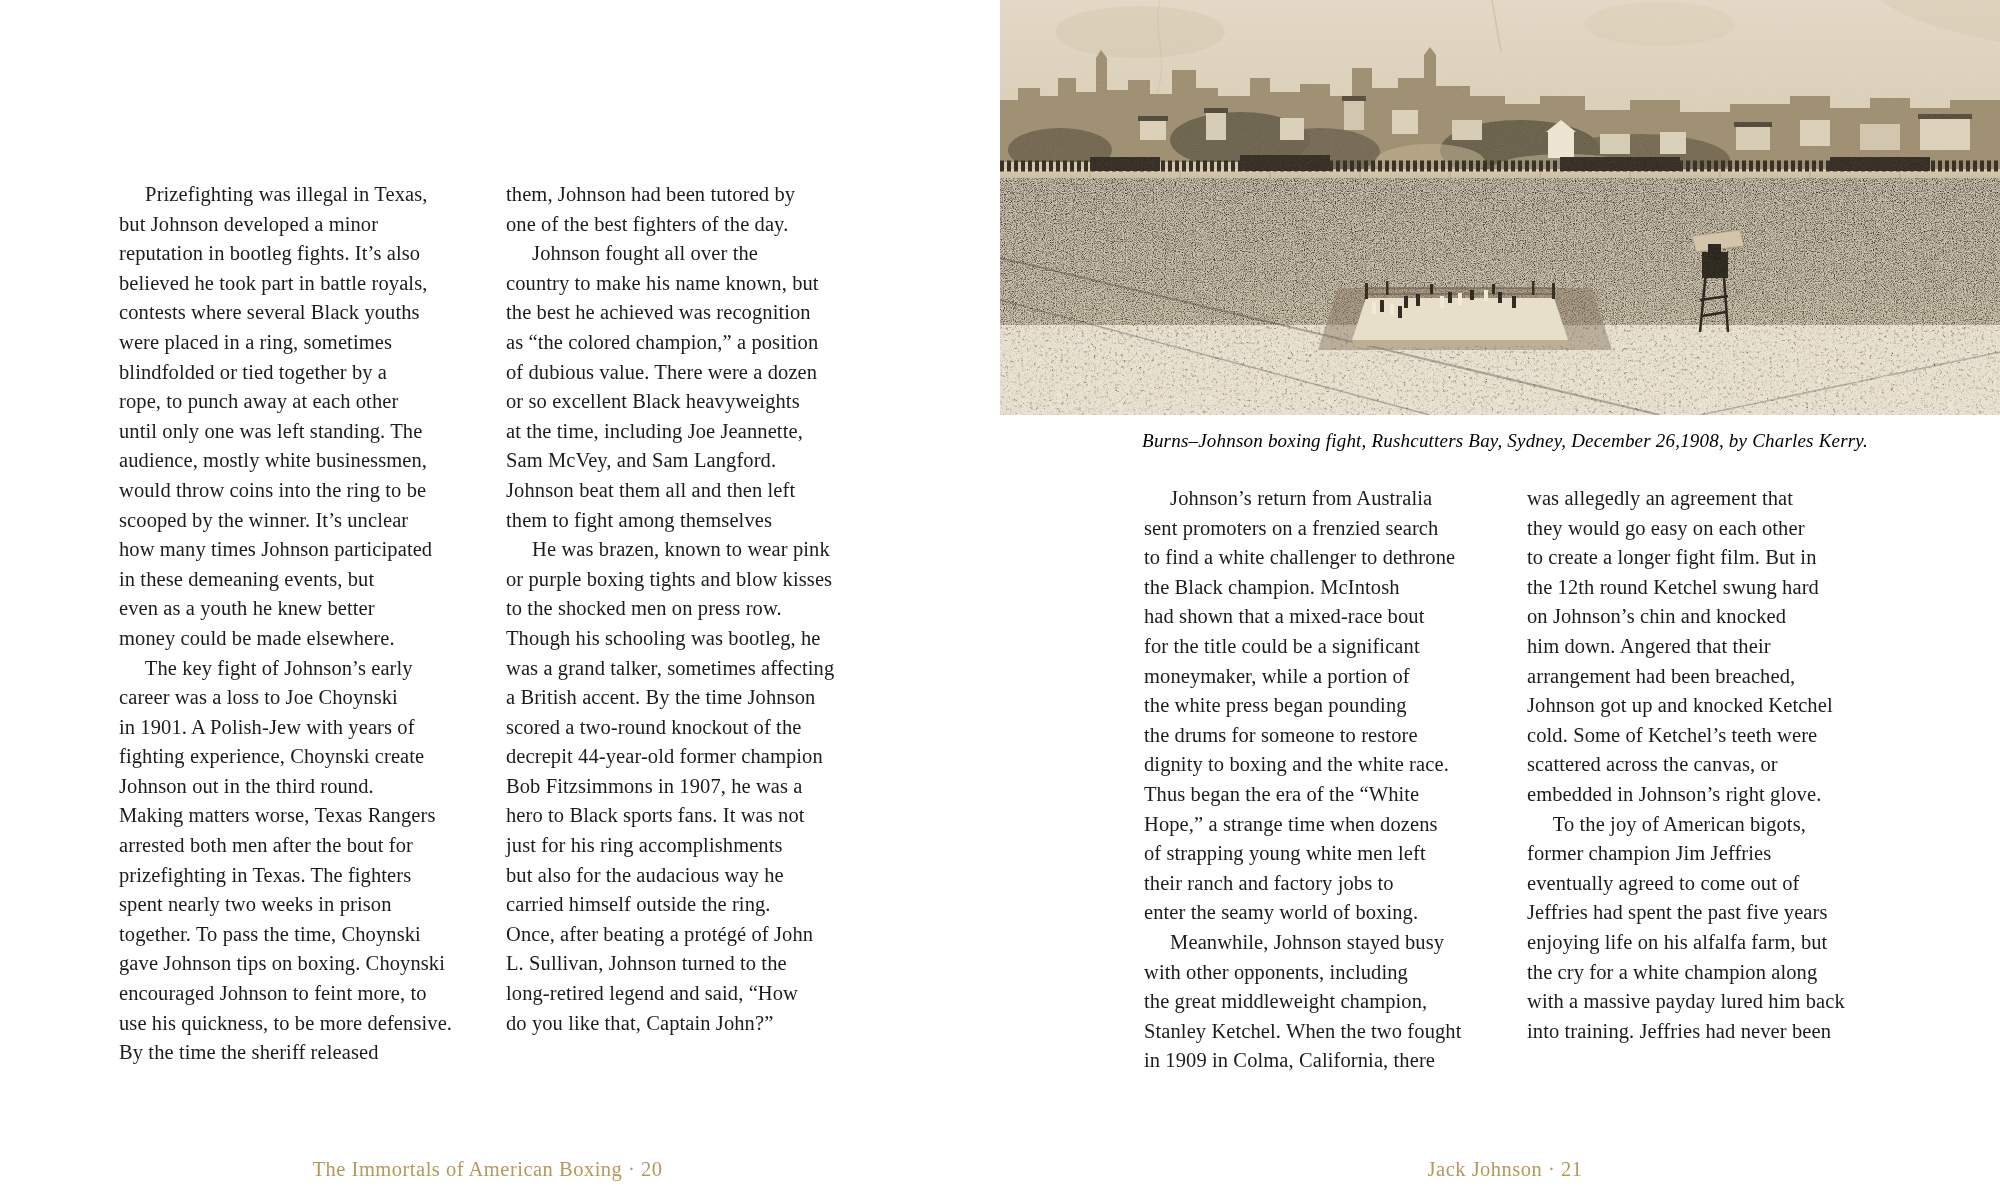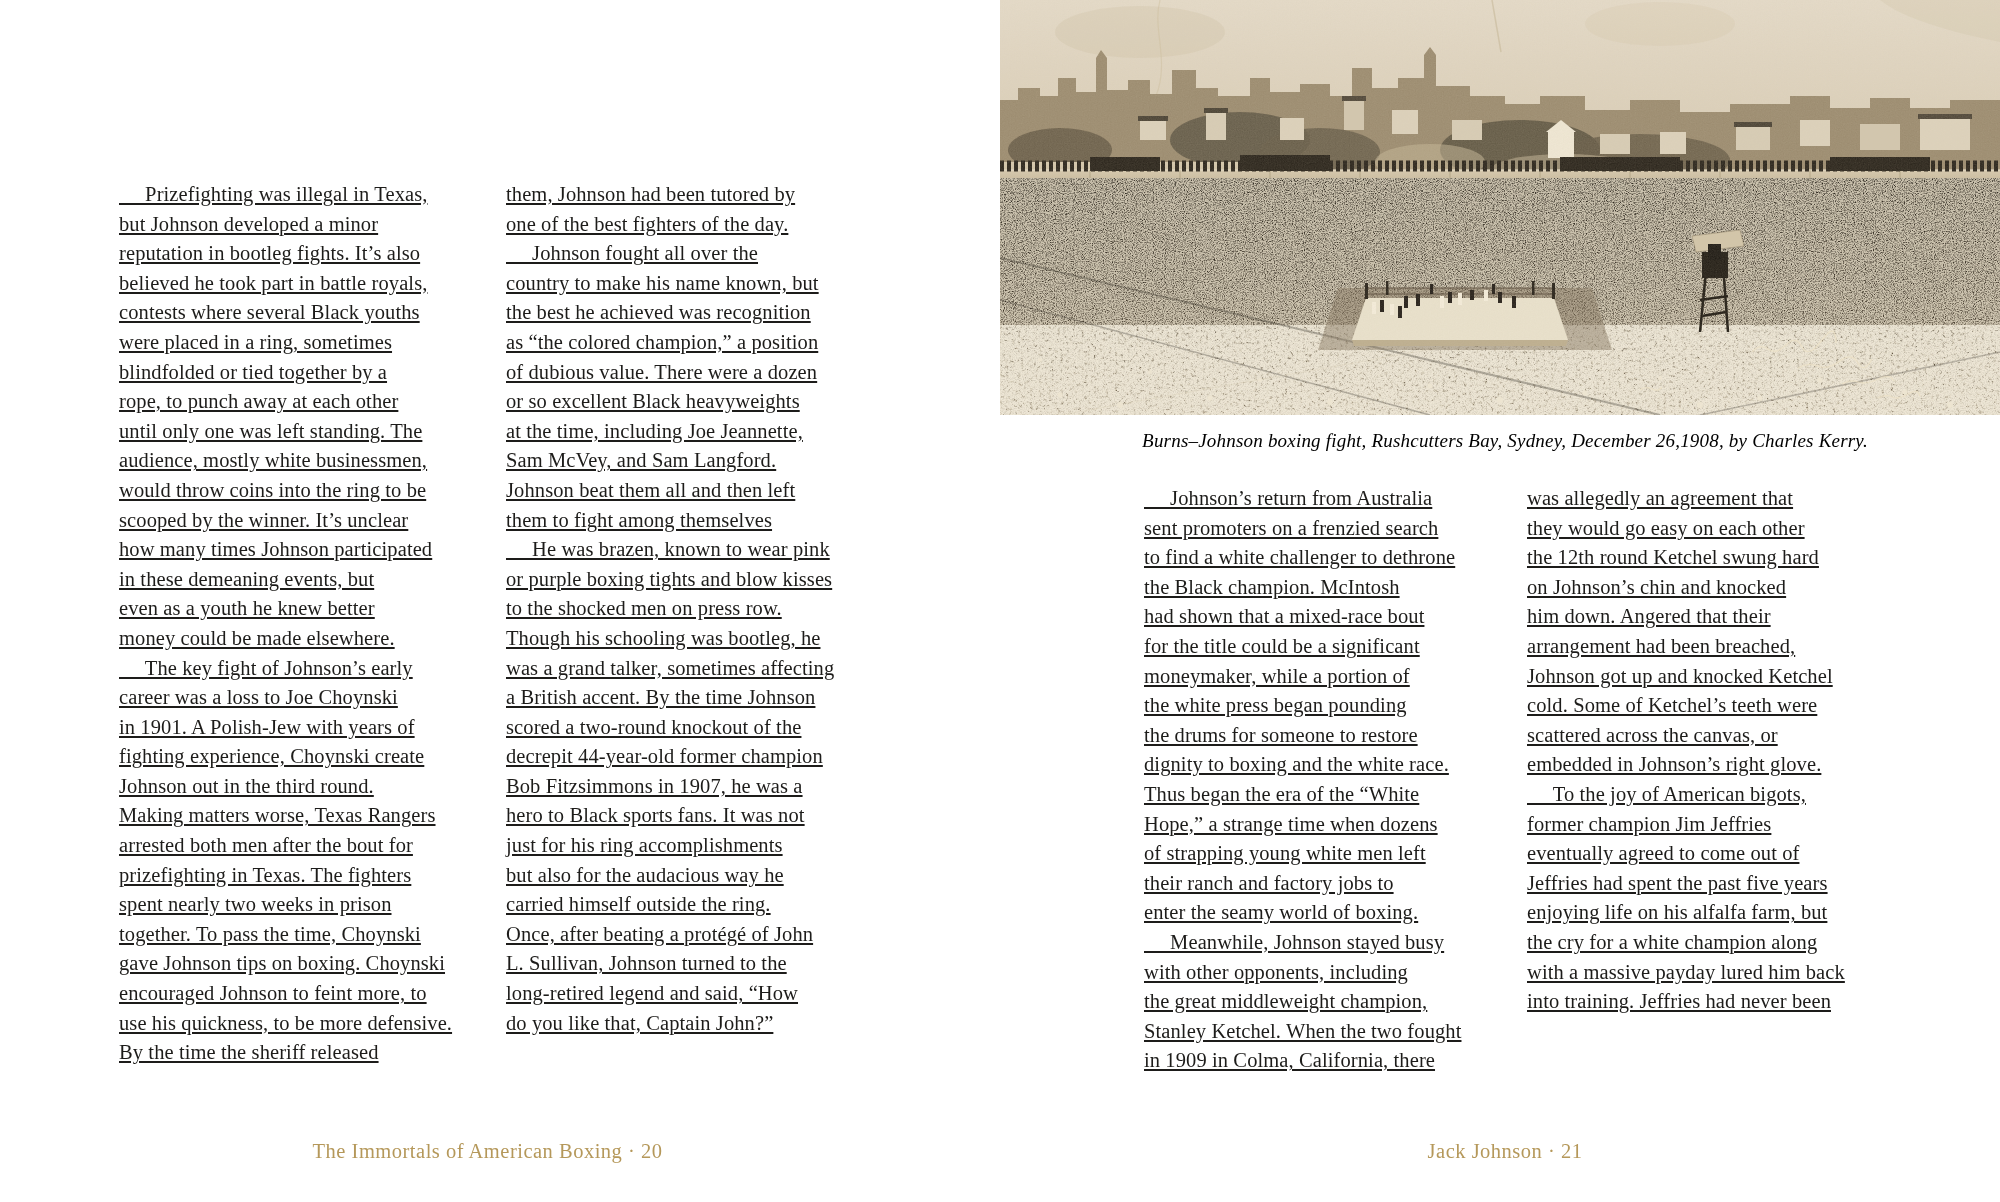--- a/index.html
+++ b/index.html
@@ -1,29 +1,30 @@
 <!DOCTYPE html>
 <html><head>
 <meta charset="utf-8">
 <style>
   html,body{margin:0;padding:0;}
   body{
     width:2000px;height:1202px;position:relative;overflow:hidden;
     background:#ffffff;color:#1d1c1a;
     font-family:"Liberation Serif", serif;
   }
-  .col{position:absolute;font-size:20.5px;line-height:29.6px;letter-spacing:.1px;text-decoration:underline;}
+  .col{position:absolute;font-size:20.5px;line-height:29.6px;letter-spacing:.1px;}
   .col .line{white-space:pre;}
   .caption{
     position:absolute;font-style:italic;font-size:19px;color:#000000;
     text-align:center;letter-spacing:.2px;
   }
   .folio{
     position:absolute;font-size:20.5px;color:#b5985a;text-align:center;
     letter-spacing:.5px;
+    margin-top:18px;
   }
   .photo{position:absolute;left:1000px;top:0;width:1000px;height:415px;margin:0;}
   .photo svg{display:block;width:100%;height:100%;}
 </style>
 </head>
 <body>
 
 <div>
 
   <section>
@@ -285,20 +286,21 @@
         <div class="line">enter the seamy world of boxing.</div>
         <div class="line">     Meanwhile, Johnson stayed busy</div>
         <div class="line">with other opponents, including</div>
         <div class="line">the great middleweight champion,</div>
         <div class="line">Stanley Ketchel. When the two fought</div>
         <div class="line">in 1909 in Colma, California, there</div>
       </div>
     <div class="col" style="left:1527px;top:484px;width:360px">
         <div class="line">was allegedly an agreement that</div>
         <div class="line">they would go easy on each other</div>
+        <div class="line">to create a longer fight film. But in</div>
         <div class="line">the 12th round Ketchel swung hard</div>
         <div class="line">on Johnson’s chin and knocked</div>
         <div class="line">him down. Angered that their</div>
         <div class="line">arrangement had been breached,</div>
         <div class="line">Johnson got up and knocked Ketchel</div>
         <div class="line">cold. Some of Ketchel’s teeth were</div>
         <div class="line">scattered across the canvas, or</div>
         <div class="line">embedded in Johnson’s right glove.</div>
         <div class="line">     To the joy of American bigots,</div>
         <div class="line">former champion Jim Jeffries</div>

